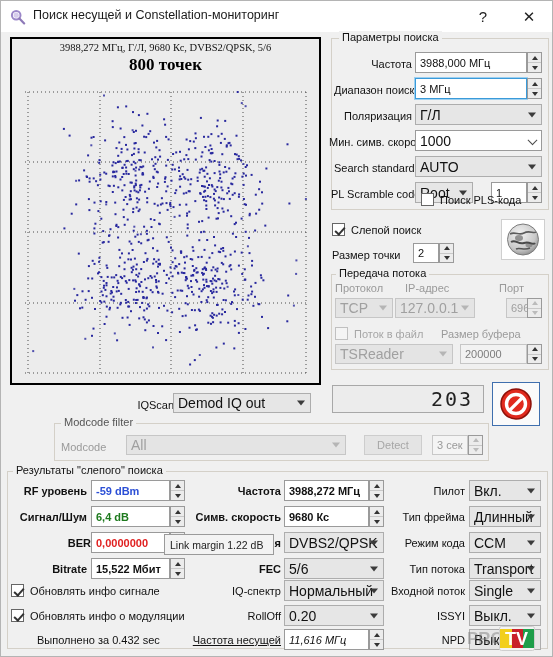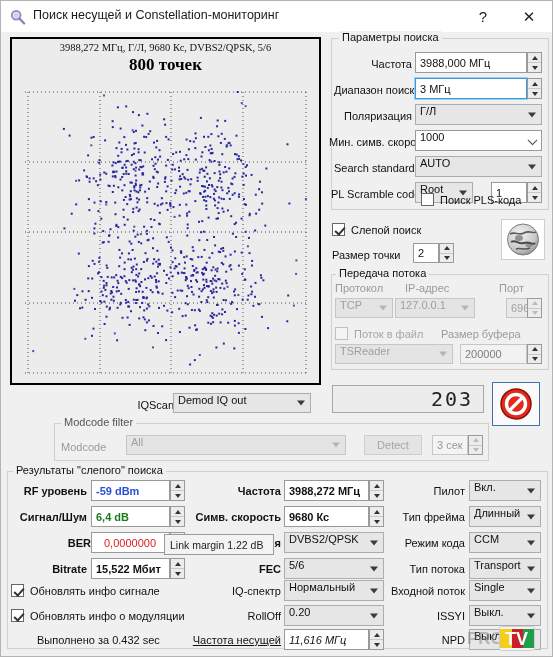--- a/index.html
+++ b/index.html
@@ -34,21 +34,21 @@
   .plot svg{display:block;}
 
   
   .lbl{position:absolute;font-size:11px;color:#111;white-space:nowrap;text-align:right;}
   .lbl.dim{color:#9a9a9a;}
   .fld{position:absolute;box-sizing:border-box;background:#fff;border:1px solid #9a9a9a;
        font-size:11px;color:#111;display:flex;align-items:center;padding-left:4px;white-space:nowrap;overflow:hidden;}
   .fld.focus{border:1px solid #3a9ad9;outline:1px solid #9dd0f0;}
   .fld.bold{font-weight:bold;}
   .combo{position:absolute;box-sizing:border-box;background:#e6e6e6;border:1px solid #adadad;
-         font-size:11px;color:#111;display:flex;align-items:flex-start;padding-left:4px;white-space:nowrap;overflow:hidden;}
+         font-size:14px;color:#111;display:flex;align-items:center;padding-left:4px;white-space:nowrap;overflow:hidden;}
   .combo.white{background:#fff;border:1px solid #9a9a9a;}
   .combo.dim{color:#a0a0a0;background:#e4e4e4;border-color:#c6c6c6;}
   .combo .arr{position:absolute;right:5px;top:50%;transform:translateY(-50%);
               width:0;height:0;border-left:4px solid transparent;border-right:4px solid transparent;border-top:5px solid #3b3b3b;}
   .combo.dim .arr{border-top-color:#b5b5b5;}
   .combo .chev{position:absolute;right:5px;top:50%;transform:translateY(-60%) rotate(45deg);
                width:6px;height:6px;border-right:1.5px solid #4a4a4a;border-bottom:1.5px solid #4a4a4a;}
   .spin{position:absolute;width:15px;box-sizing:border-box;background:#ececec;border:1px solid #9a9a9a;
         display:flex;flex-direction:column;}
   .spin i{flex:1;position:relative;}
@@ -84,21 +84,21 @@
 
   .globe{position:absolute;left:500px;top:218px;width:44px;height:41px;box-sizing:border-box;
          background:#fff;border:1px solid #cfcfcf;display:flex;align-items:center;justify-content:center;}
 
   .tooltip{position:absolute;left:163px;top:533px;width:110px;height:21px;box-sizing:border-box;
            background:#f3f3f3;border:1px solid #9a9a9a;font-size:10.5px;color:#222;
            display:flex;align-items:center;padding-left:5px;white-space:nowrap;z-index:40;}
 
   .val-blue{color:#2b4fd6;font-weight:bold;}
   .val-green{color:#1e7a1e;font-weight:bold;}
-  .val-red{color:#e02020;font-weight:normal;margin-left:8px;}
+  .val-red{color:#e02020;font-weight:bold;}
   .ital{font-style:italic;}
   .ul{text-decoration:underline;}
   .statustext{position:absolute;font-size:11px;color:#111;white-space:nowrap;}
 
   .watermark{position:absolute;left:466px;top:625px;width:84px;height:26px;z-index:50;pointer-events:none;}
   .wm-text{position:absolute;left:0;top:3px;font-size:17px;font-weight:bold;color:rgba(120,120,120,.45);letter-spacing:0px;}
   .wm-logo{position:absolute;left:32px;top:0px;width:36px;height:25px;}
 </style>
 </head>
 <body>

